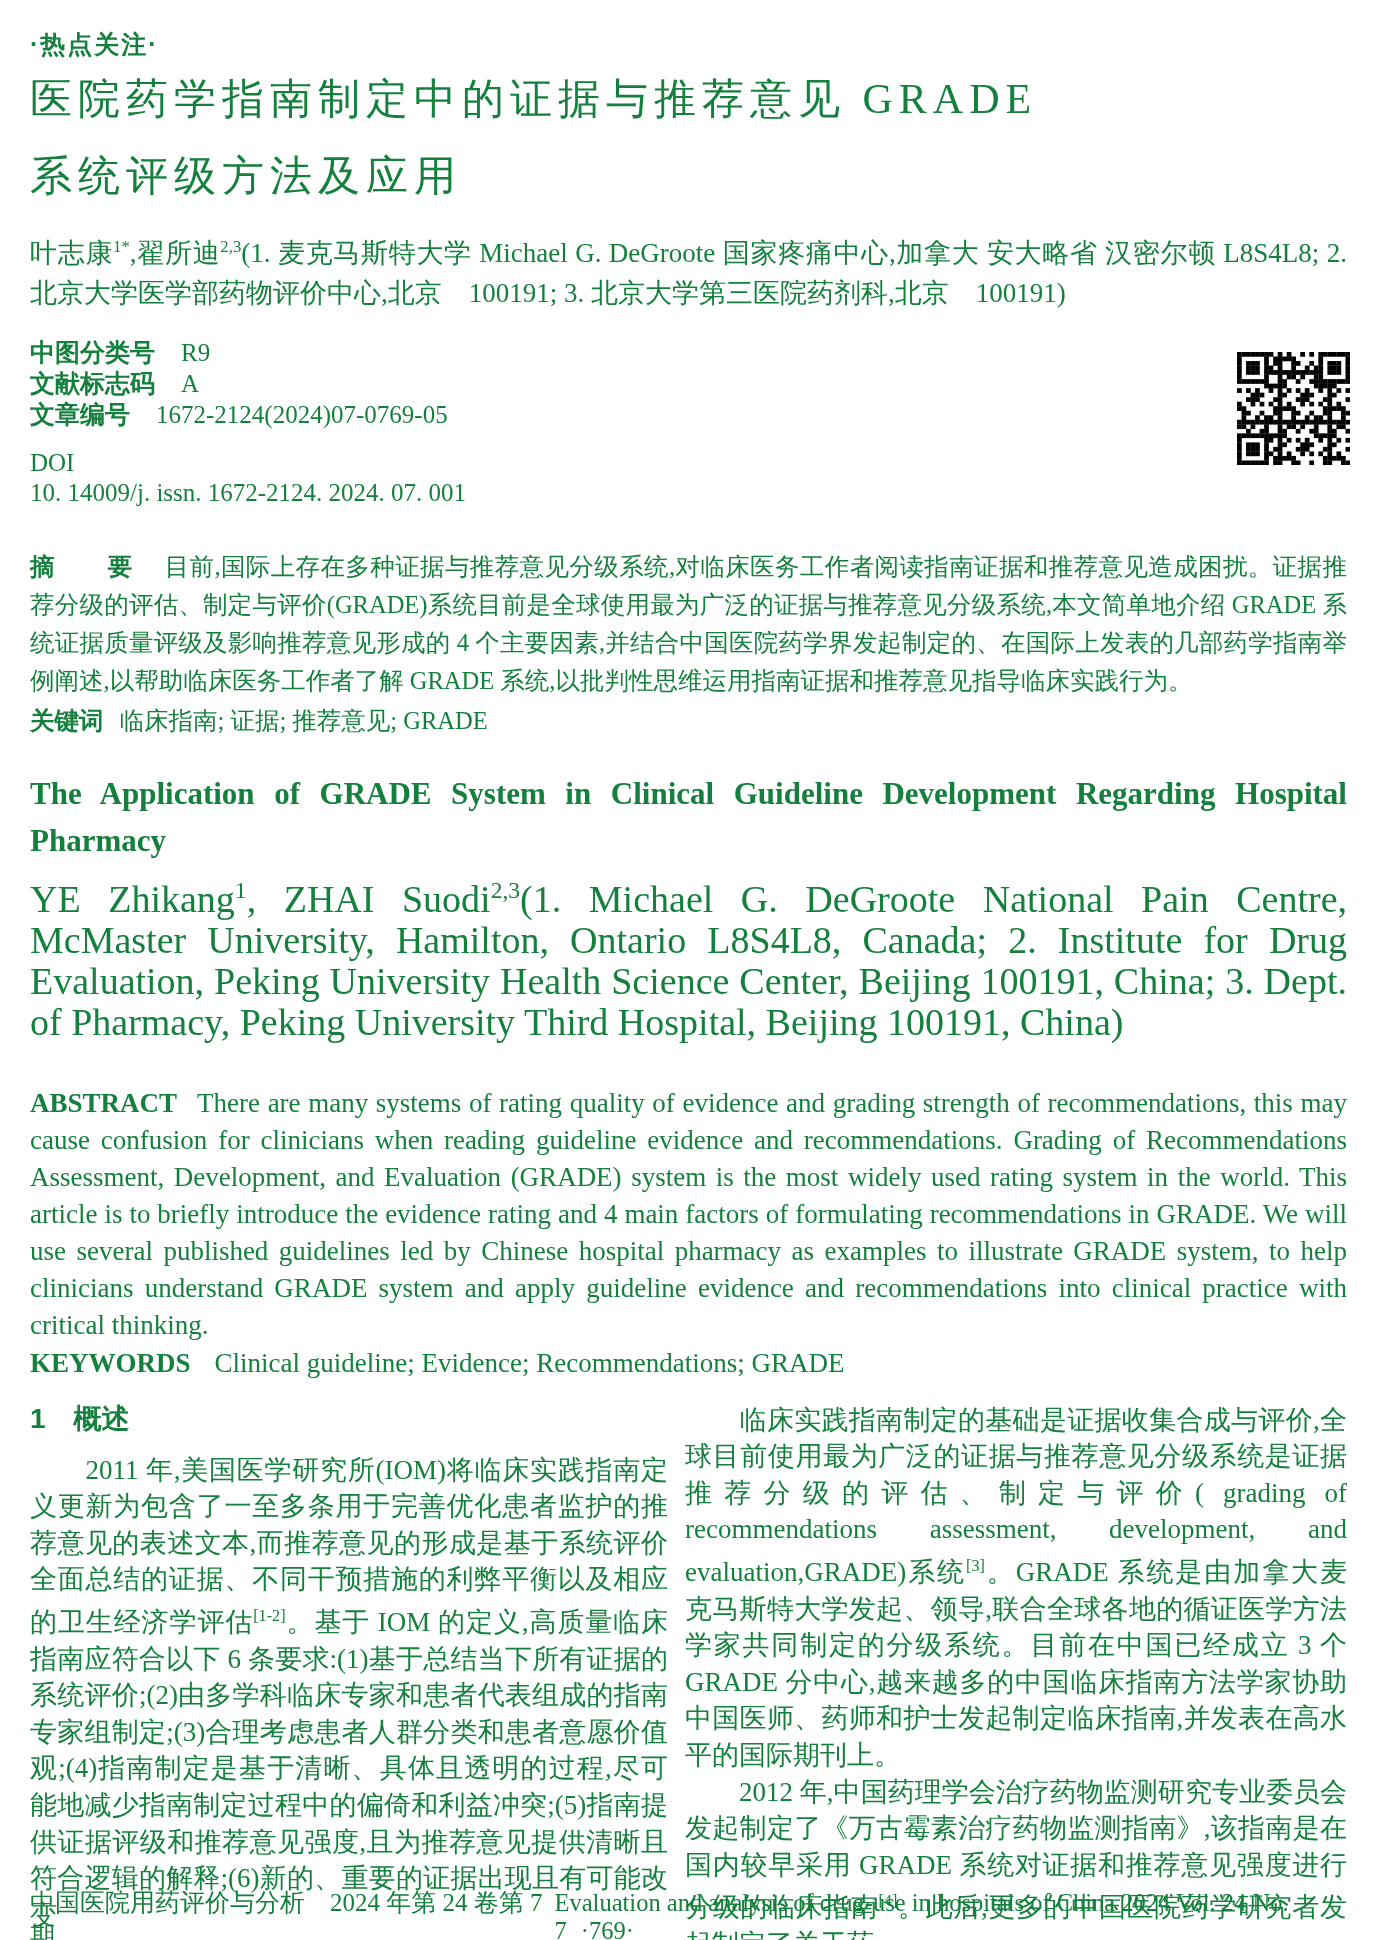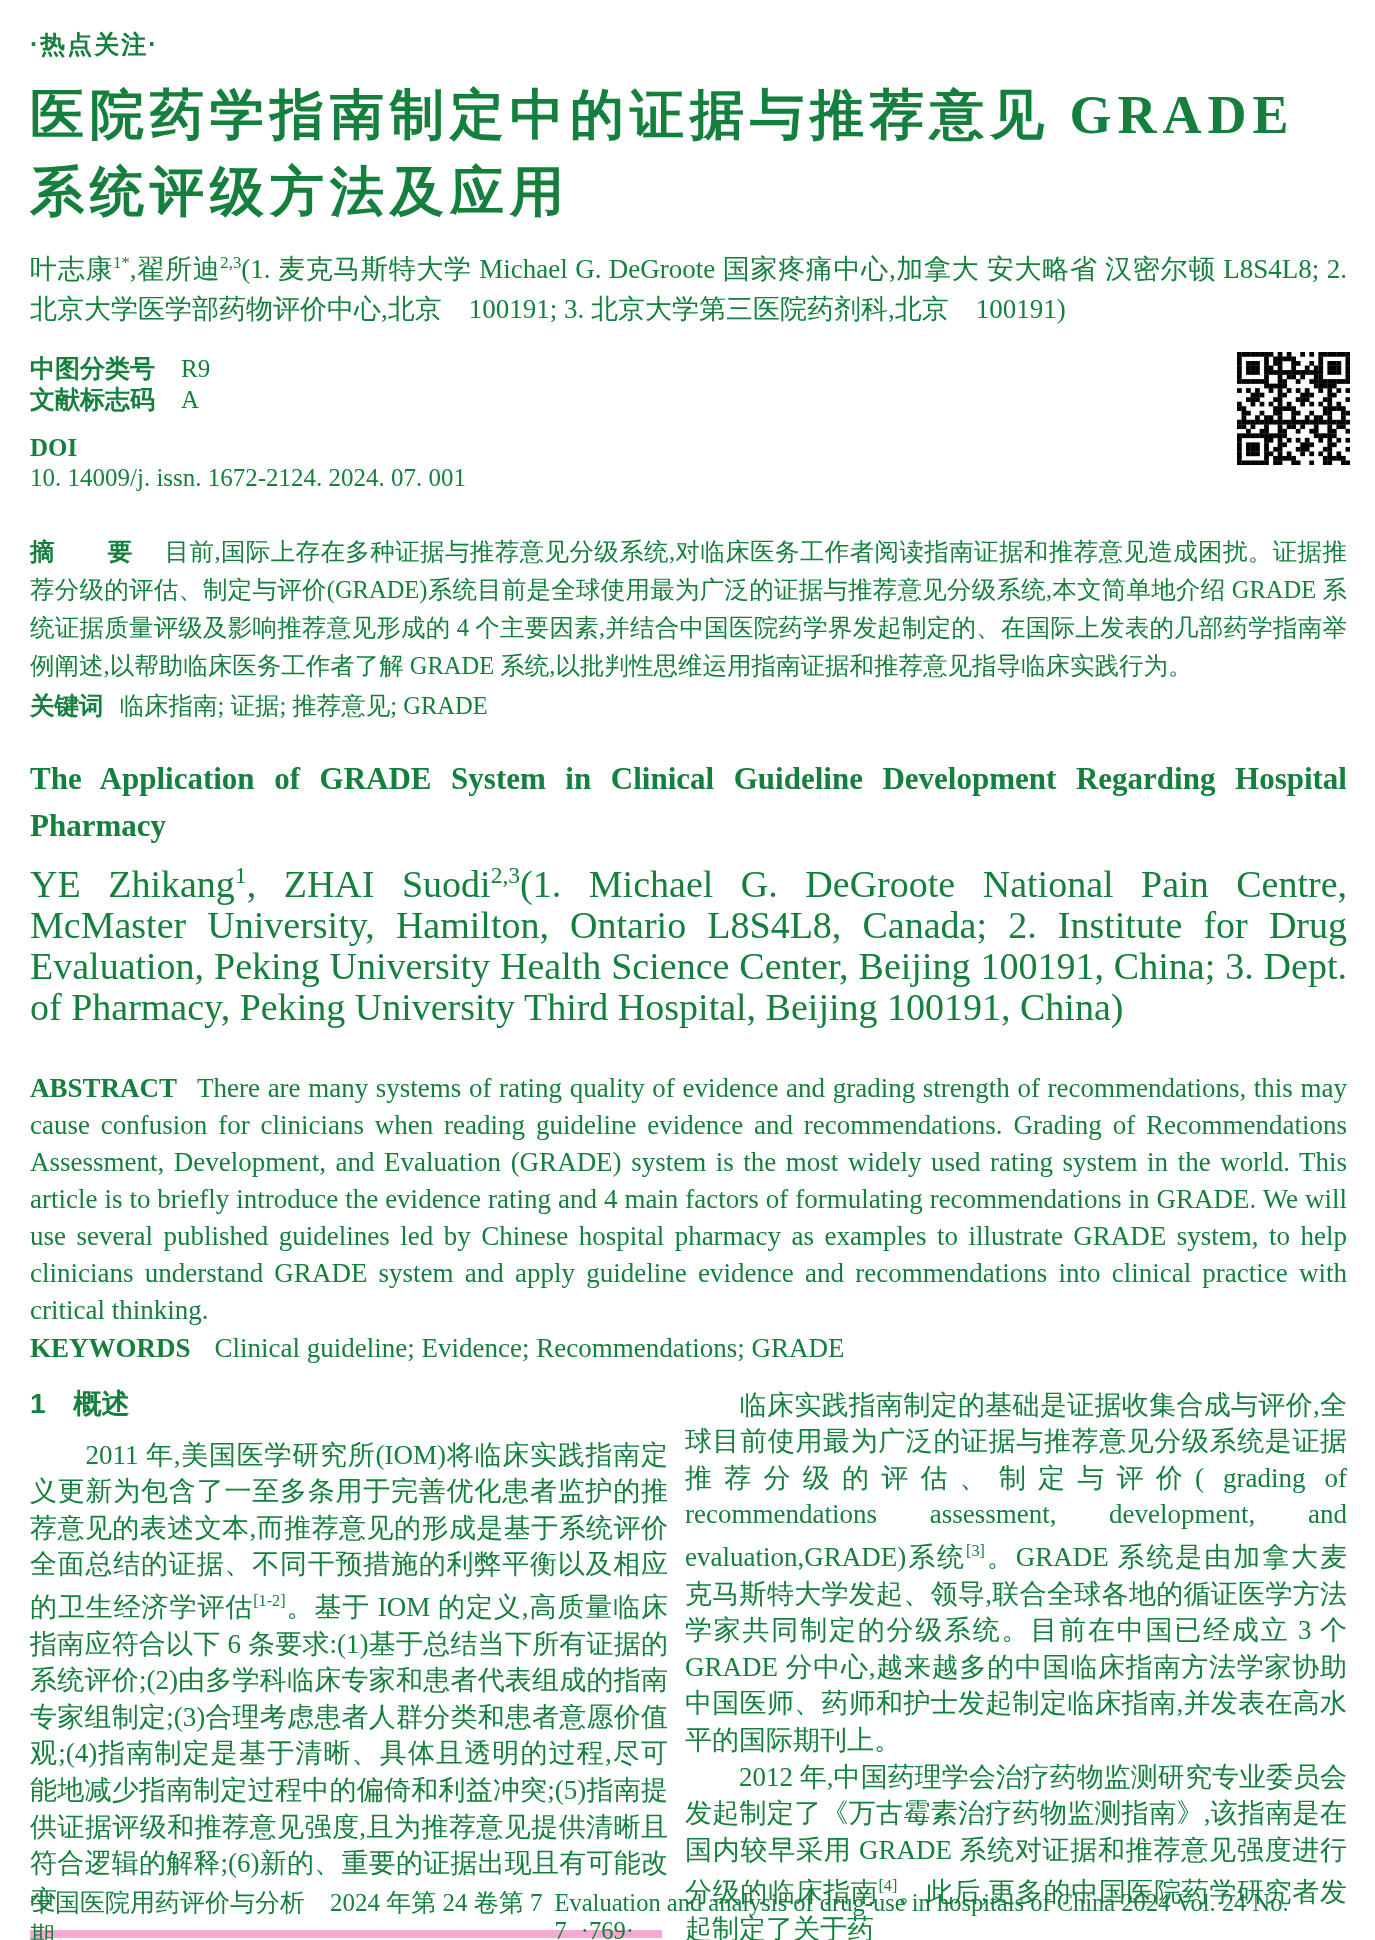--- a/index.html
+++ b/index.html
@@ -14,40 +14,40 @@
     padding:28px 28px 0 30px;
     overflow:hidden;
   }
   .section-label{
     font-family:"Liberation Sans", sans-serif;
     font-weight:bold;
     font-size:25px;
     letter-spacing:2px;
   }
   .article-title{
-    margin-top:16px;
-    font-size:54px;
+    margin-top:0;
+    font-size:42px;
     line-height:77px;
-    font-weight:bold;
+    font-weight:normal;
     letter-spacing:6px;
     font-family:"Liberation Serif", serif;
   }
   .authors-cn{
     margin-top:12px;
     font-size:27px;
     line-height:40px;
     text-align:justify;
   }
   .authors-cn sup, .authors-en sup{font-size:0.62em;}
   .meta-block{margin-top:24px;font-size:25px;line-height:30px;}
   .meta-row{display:flex;align-items:baseline;flex-direction:column;}
   .meta-group{margin-right:62px;white-space:nowrap;}
   .meta-label{font-family:"Liberation Sans", sans-serif;font-weight:bold;margin-right:26px;}
   .doi-row{margin-top:18px;}
-  .doi-label{font-weight:bold;font-family:"Liberation Serif", serif;}
+  .doi-label{font-weight:normal;font-family:"Liberation Serif", serif;}
   .qr{position:absolute;top:352px;left:1237px;width:113px;height:113px;}
   .abstract-cn{
     margin-top:40px;
     font-size:24.5px;
     line-height:38px;
     text-align:justify;
   }
   .abstract-cn .lbl{font-family:"Liberation Sans", sans-serif;font-weight:bold;letter-spacing:14px;margin-right:18px;}
   .keywords-cn{font-size:24.5px;line-height:38px;margin-top:2px;}
   .keywords-cn .lbl{font-family:"Liberation Sans", sans-serif;font-weight:bold;margin-right:16px;}
@@ -125,20 +125,21 @@
     <div>医院药学指南制定中的证据与推荐意见 GRADE</div>
     <div>系统评级方法及应用</div>
   </div>
 
   <div class="authors-cn"><span>叶志康</span><sup>1*</sup><span>,翟所迪</span><sup>2,3</sup><span>(1. 麦克马斯特大学 Michael G. DeGroote 国家疼痛中心,加拿大 安大略省 汉密尔顿 L8S4L8; 2. 北京大学医学部药物评价中心,北京　100191; 3. 北京大学第三医院药剂科,北京　100191)</span></div>
 
   <div class="meta-block">
     <div class="meta-row">
       <span class="meta-group"><span class="meta-label">中图分类号</span><span>R9</span></span>
       <span class="meta-group"><span class="meta-label">文献标志码</span><span>A</span></span>
+      <span class="meta-group"><span class="meta-label">文章编号</span><span>1672-2124(2024)07-0769-05</span></span>
     </div>
     <div class="meta-row doi-row">
       <span class="doi-label">DOI</span>
       <span>10. 14009/j. issn. 1672-2124. 2024. 07. 001</span>
     </div>
   </div>
 
   <div class="qr">
     <svg width="113" height="113" viewBox="0 0 25 25" xmlns="http://www.w3.org/2000/svg">
       <rect x="0" y="0" width="25" height="25" fill="#fff"></rect>

